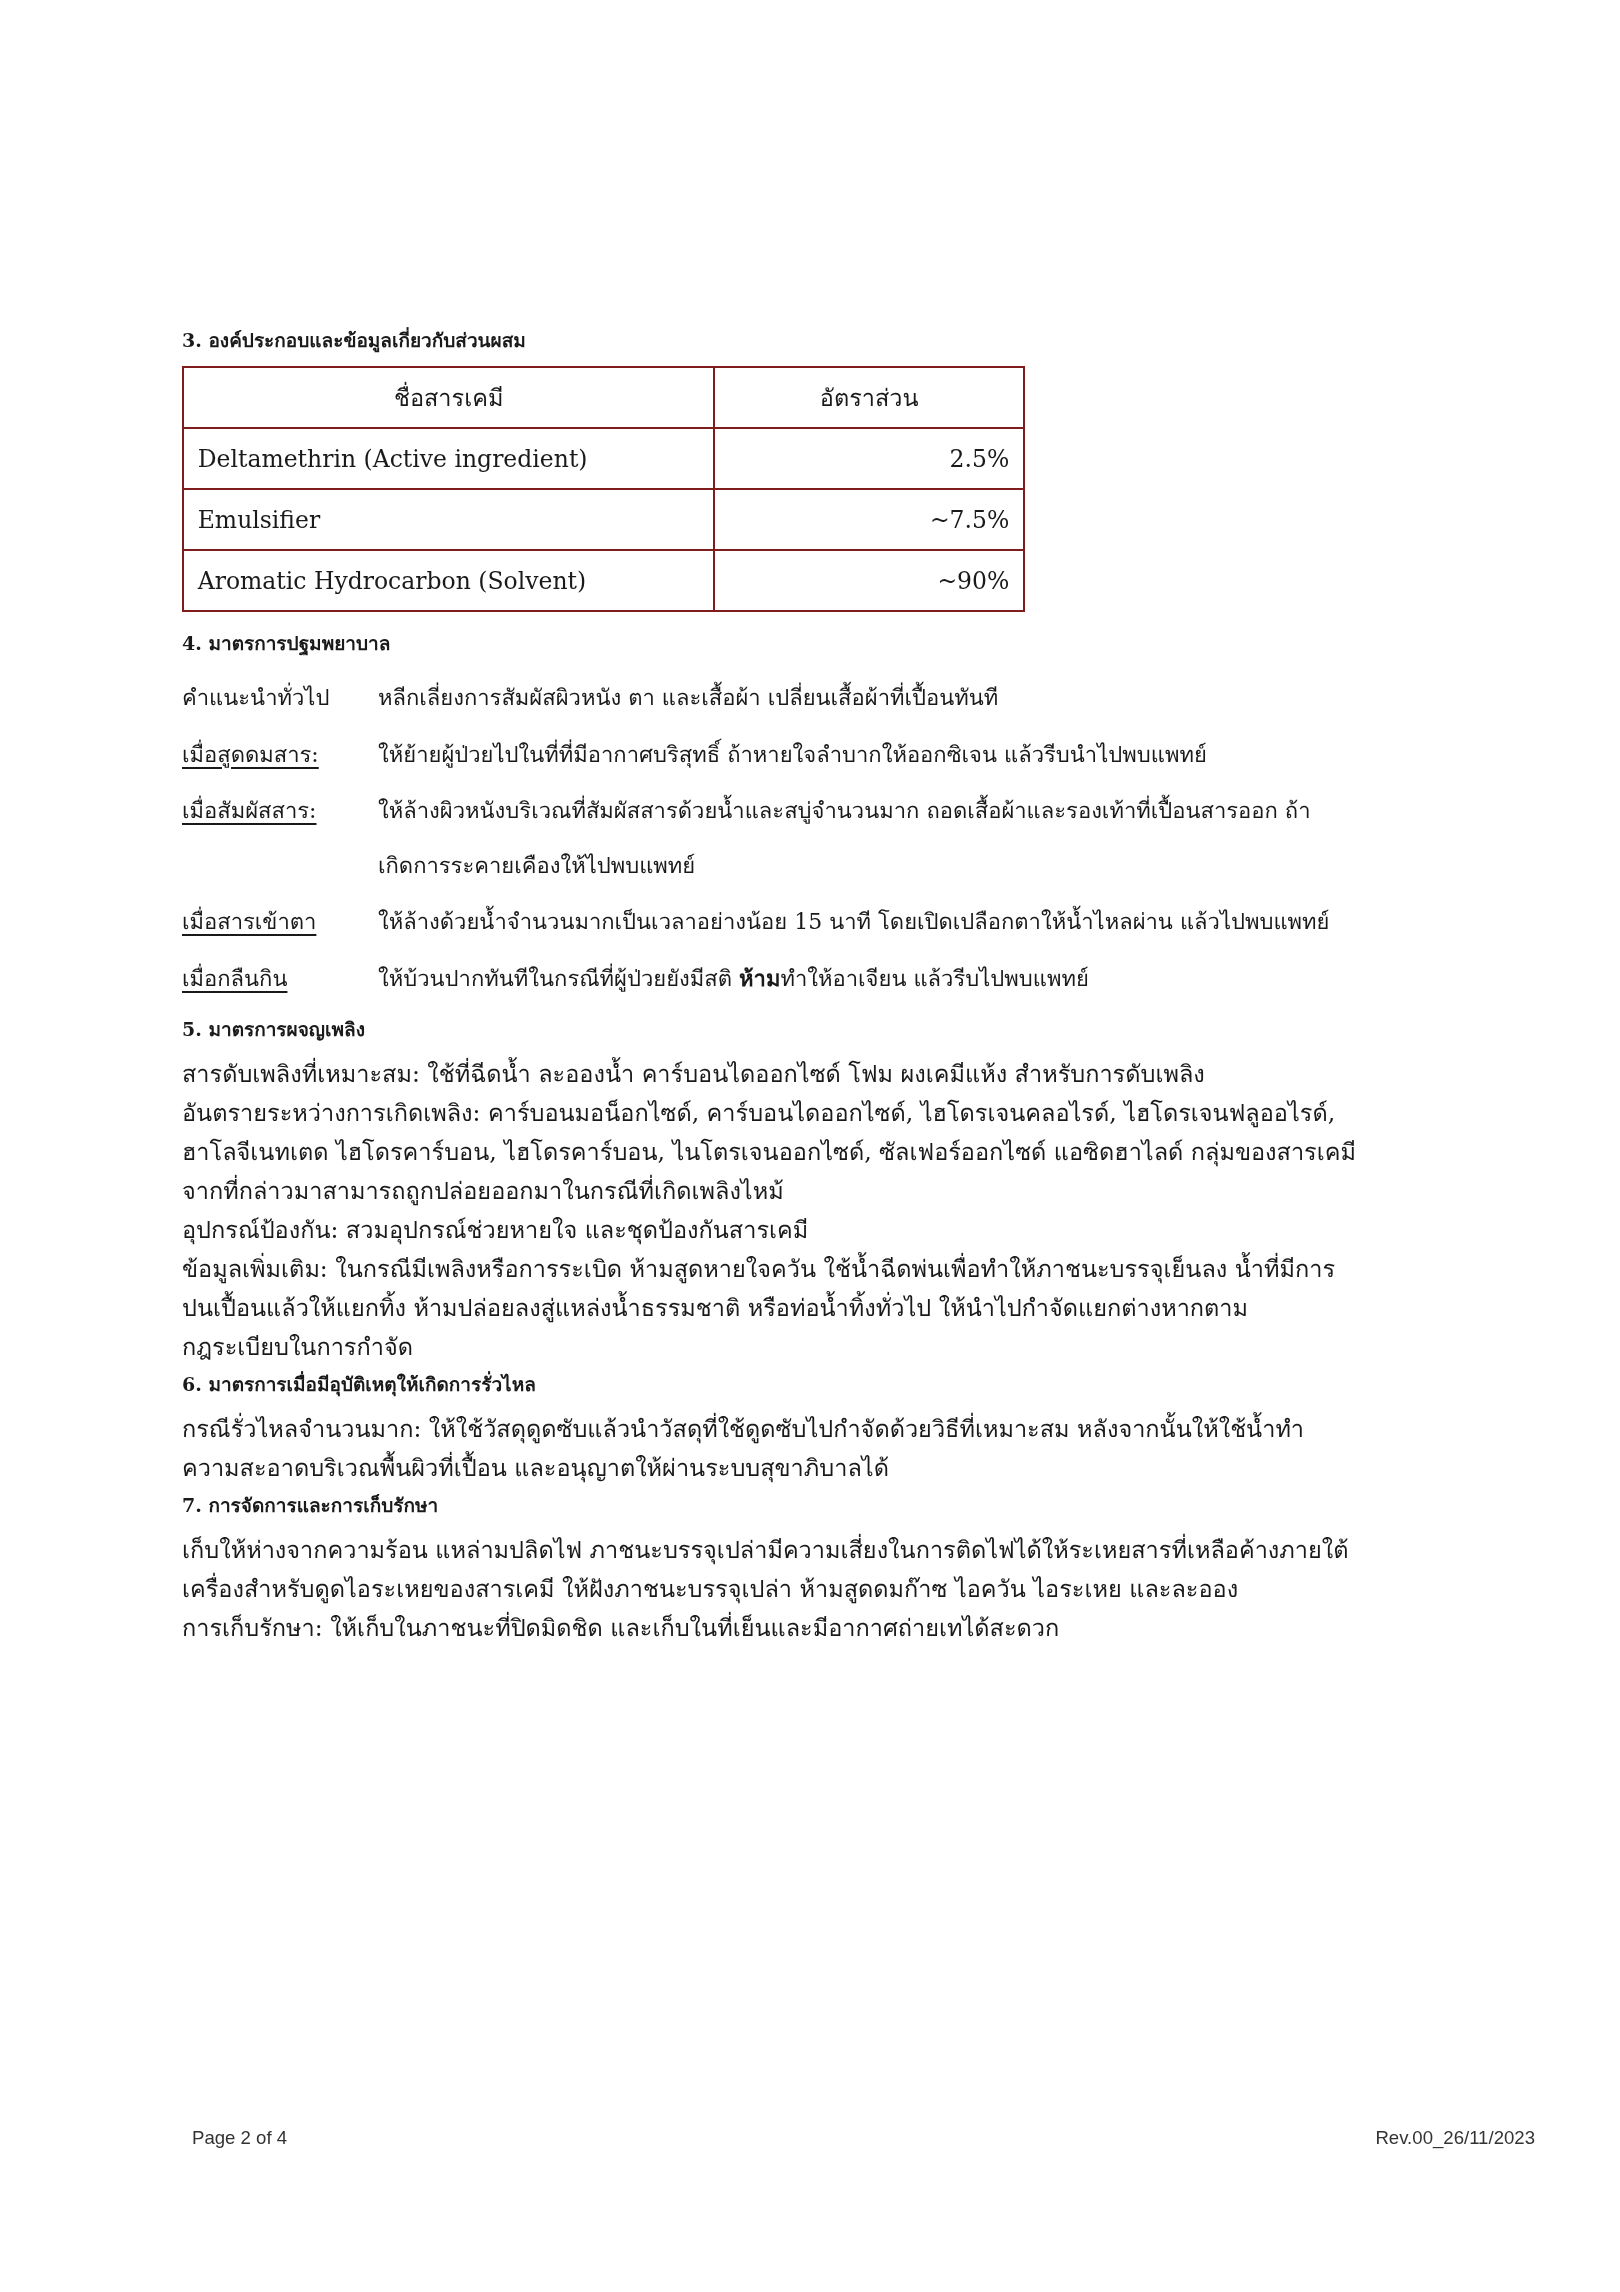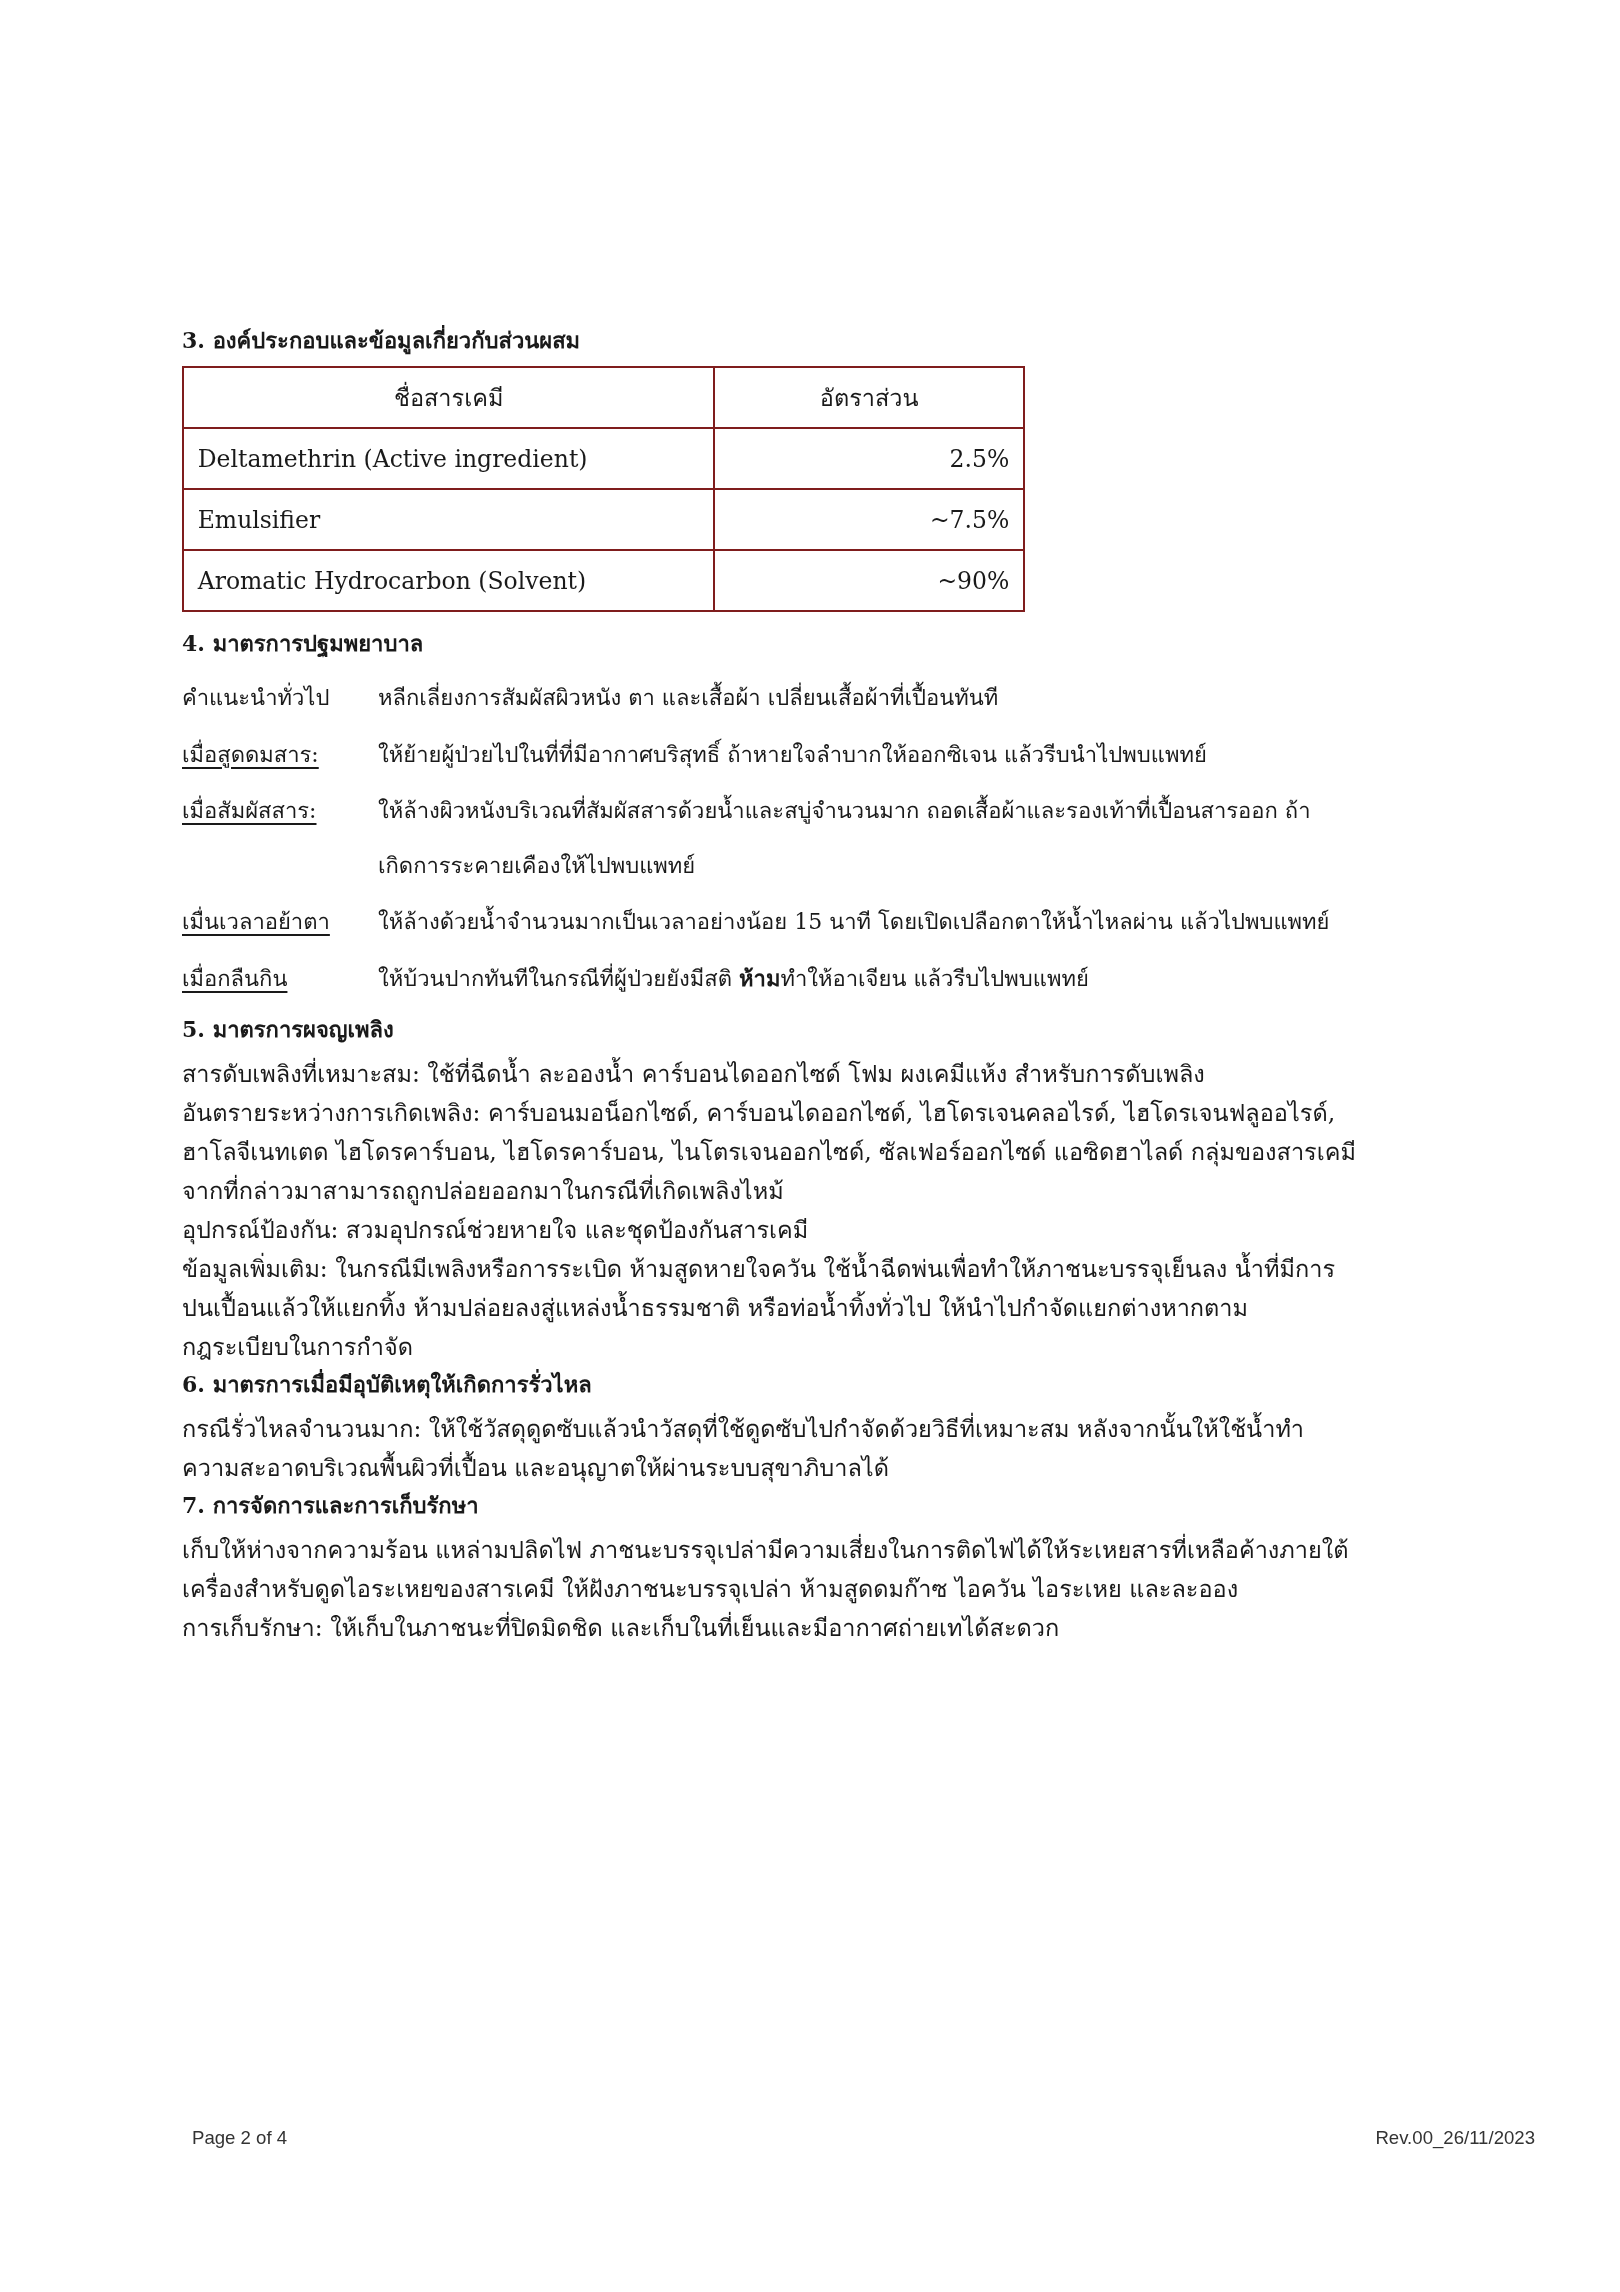--- a/index.html
+++ b/index.html
@@ -22,21 +22,21 @@
       background: #ffffff;
     }
     .content {
       position: absolute;
       left: 182px;
       top: 323px;
       width: 1343px;
     }
     .section-title {
       font-weight: bold;
-      font-size: 22px;
+      font-size: 19px;
       line-height: 35px;
       margin: 0;
       height: 43px;
     }
     .chem-table {
       border-collapse: collapse;
       width: 843px;
       margin-left: 0;
       margin-bottom: 13.7px;
       font-size: 23.5px;
@@ -128,21 +128,21 @@
         <span class="fa-text">ให้ย้ายผู้ป่วยไปในที่ที่มีอากาศบริสุทธิ์ ถ้าหายใจลำบากให้ออกซิเจน แล้วรีบนำไปพบแพทย์</span>
       </div>
       <div class="fa-row multi">
         <span class="fa-label">เมื่อสัมผัสสาร:</span>
         <span class="fa-text">
           <span>ให้ล้างผิวหนังบริเวณที่สัมผัสสารด้วยน้ำและสบู่จำนวนมาก ถอดเสื้อผ้าและรองเท้าที่เปื้อนสารออก ถ้า</span><br>
           <span>เกิดการระคายเคืองให้ไปพบแพทย์</span>
         </span>
       </div>
       <div class="fa-row">
-        <span class="fa-label">เมื่นเวลาอย้าตา</span>
+        <span class="fa-label">เมื่อสารเข้าตา</span>
         <span class="fa-text">ให้ล้างด้วยน้ำจำนวนมากเป็นเวลาอย่างน้อย 15 นาที โดยเปิดเปลือกตาให้น้ำไหลผ่าน แล้วไปพบแพทย์</span>
       </div>
       <div class="fa-row">
         <span class="fa-label">เมื่อกลืนกิน</span>
         <span class="fa-text"><span>ให้บ้วนปากทันทีในกรณีที่ผู้ป่วยยังมีสติ </span><span class="bold">ห้าม</span><span>ทำให้อาเจียน แล้วรีบไปพบแพทย์</span></span>
       </div>
     </section>
 
     <section class="s5">
       <h2 class="section-title">5. มาตรการผจญเพลิง</h2>

